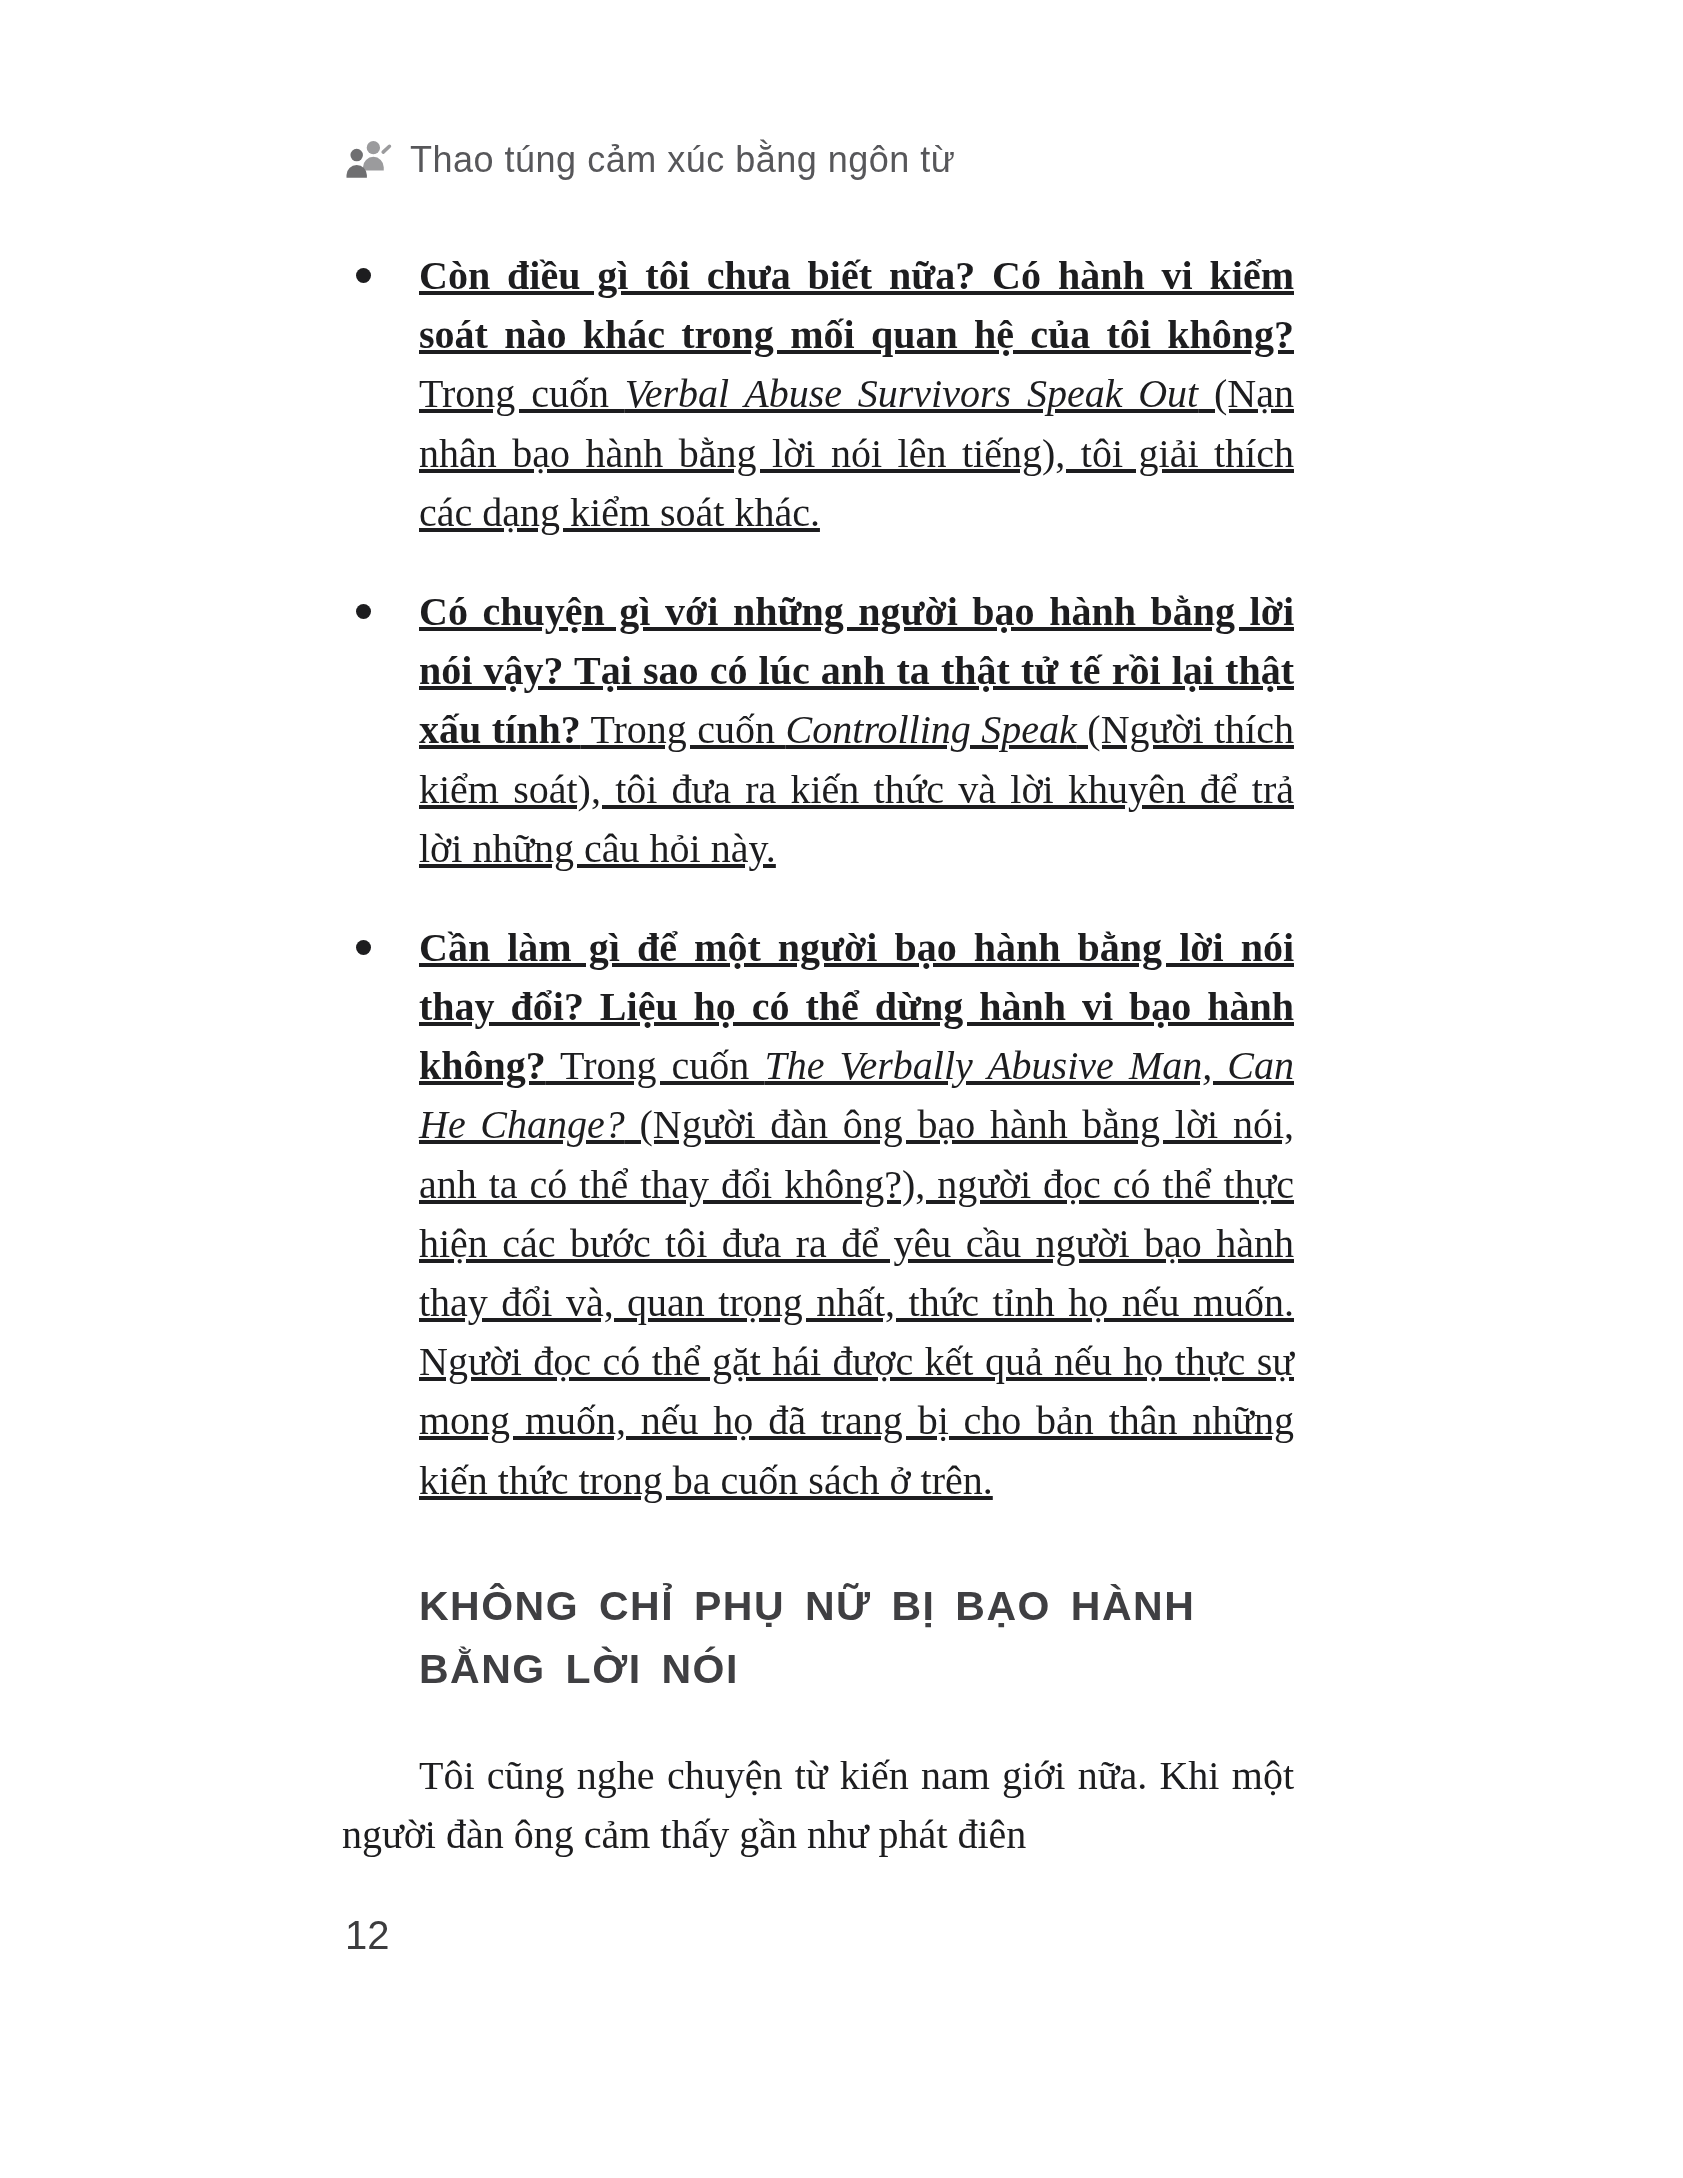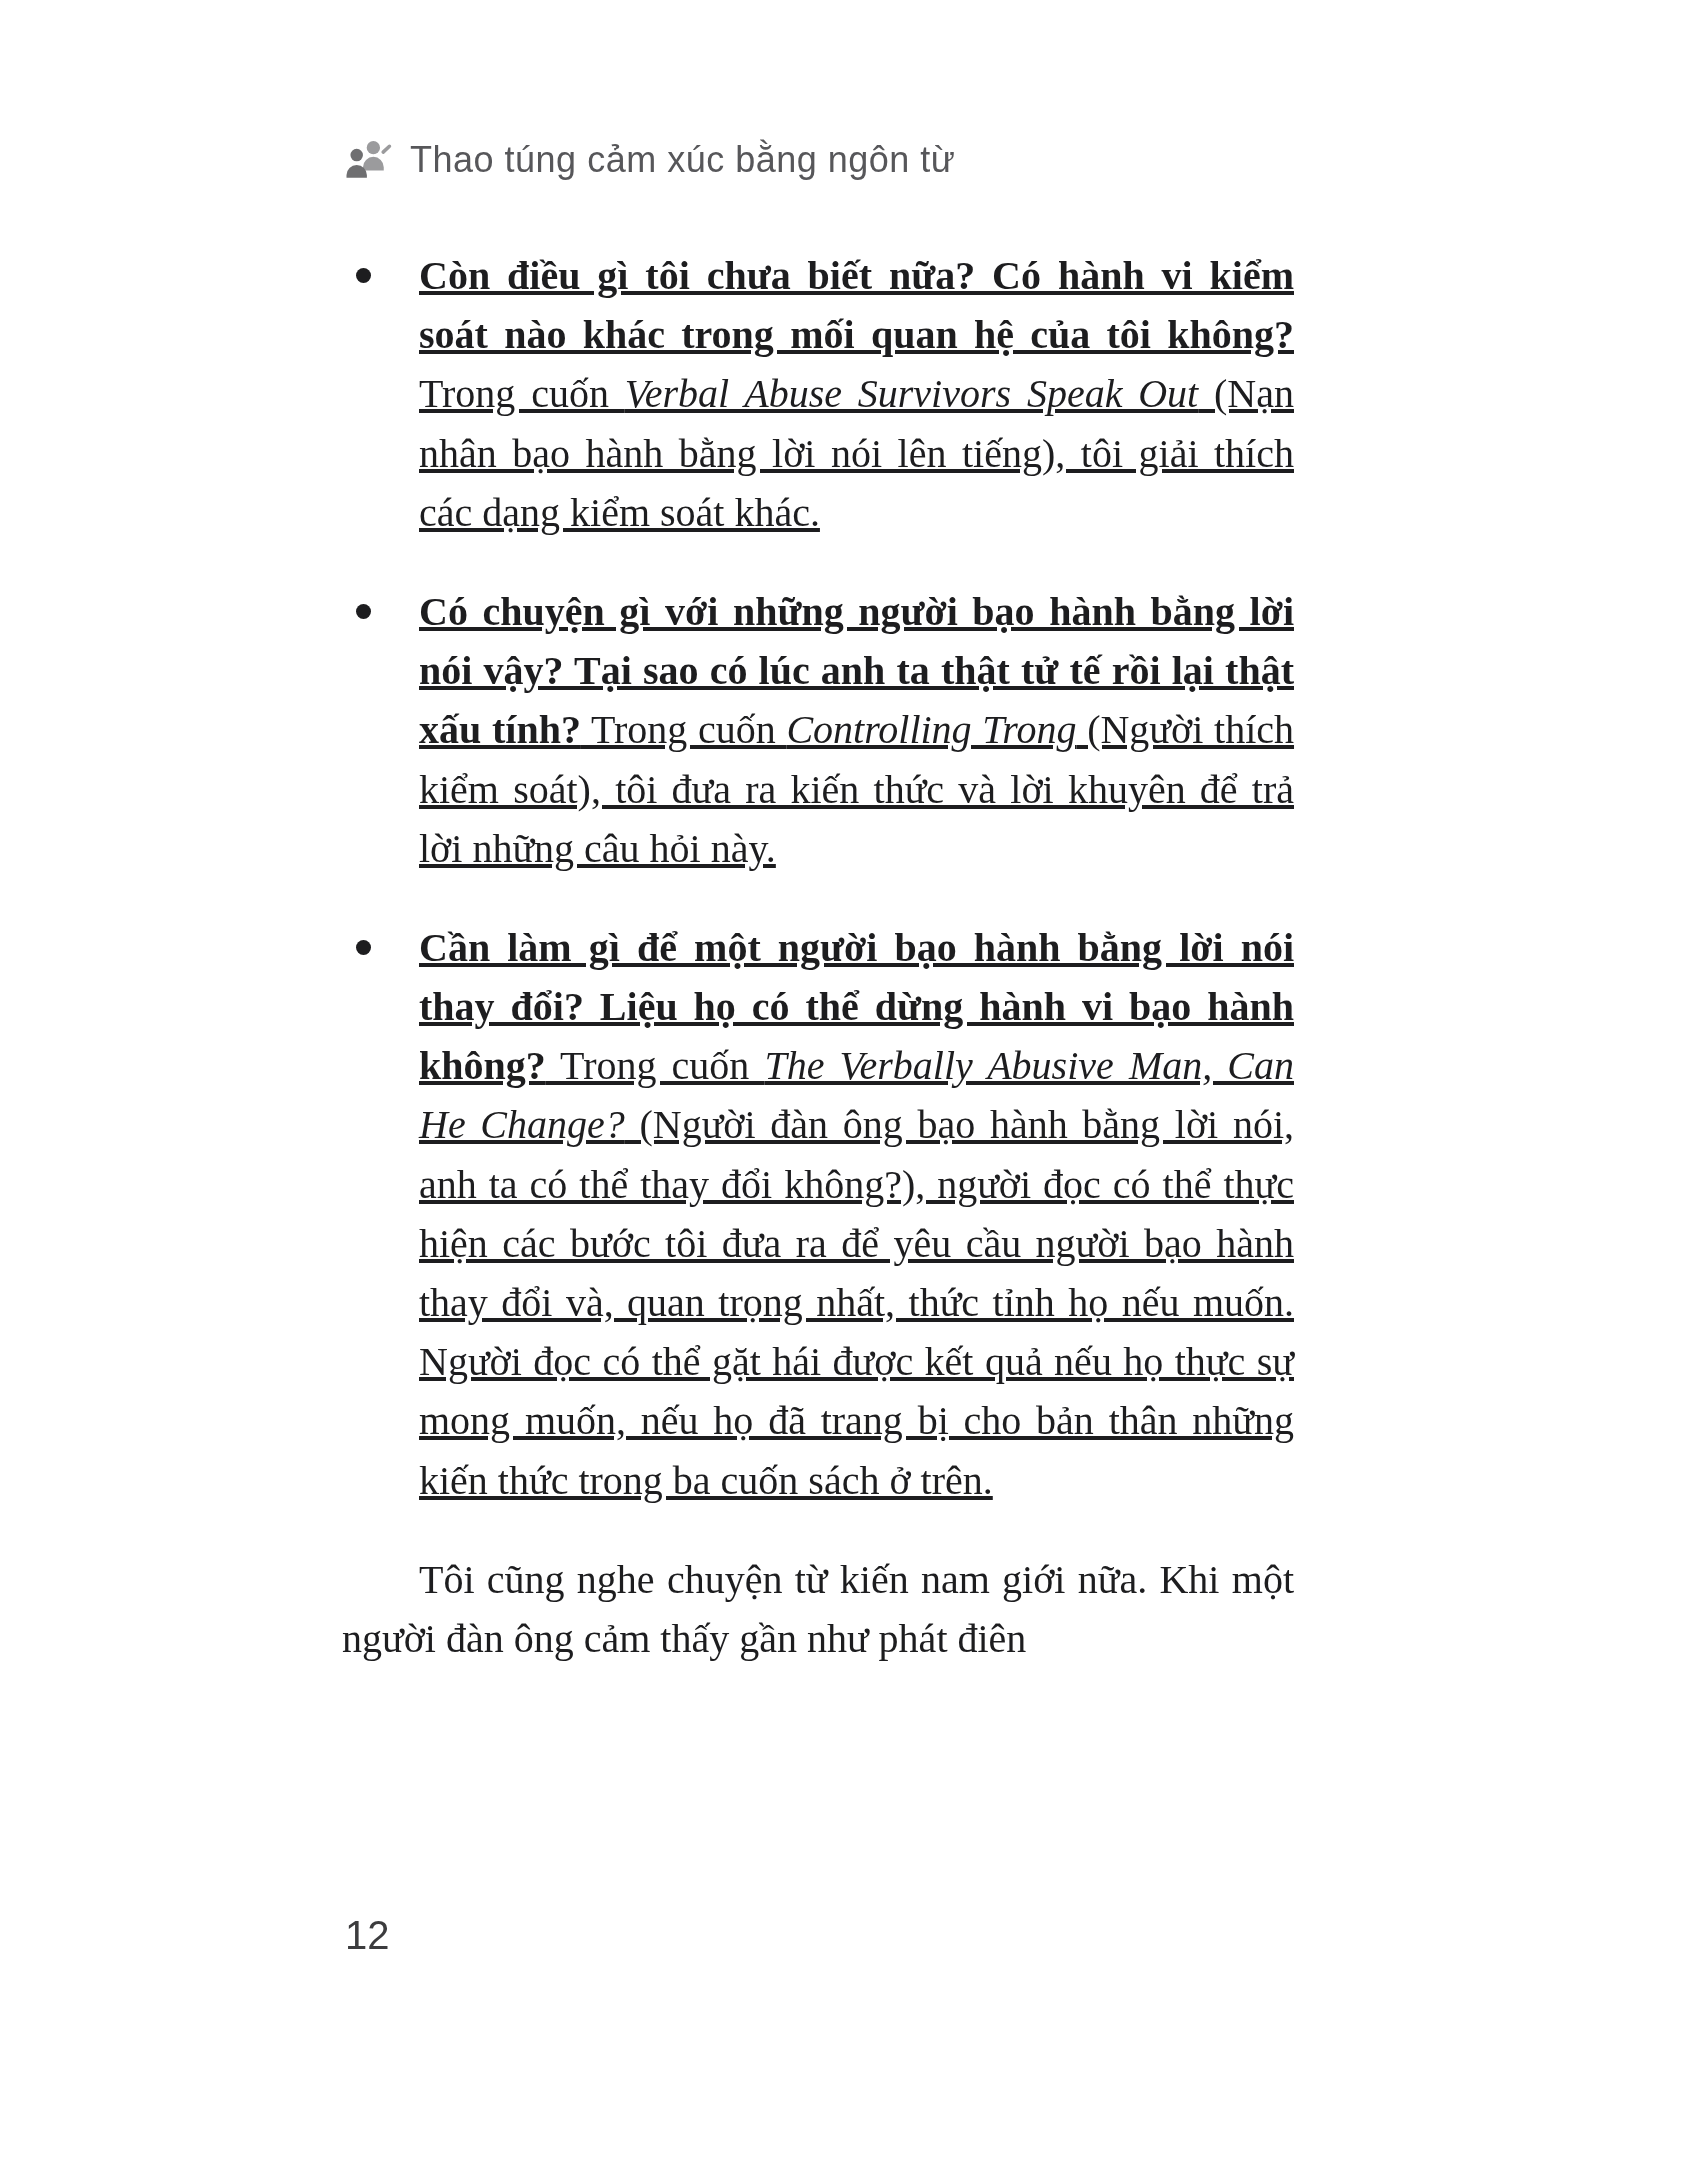--- a/index.html
+++ b/index.html
@@ -119,30 +119,31 @@
 
     <ul class="bullet-list">
 
       <li class="bullet-item">
         <span class="bullet-dot"></span>
         <span class="q">Còn điều gì tôi chưa biết nữa? Có hành vi kiểm soát nào khác trong mối quan hệ của tôi không?</span><span> Trong cuốn </span><span class="book">Verbal Abuse Survivors Speak Out</span><span> (Nạn nhân bạo hành bằng lời nói lên tiếng), tôi giải thích các dạng kiểm soát khác.</span>
       </li>
 
       <li class="bullet-item">
         <span class="bullet-dot"></span>
-        <span class="q">Có chuyện gì với những người bạo hành bằng lời nói vậy? Tại sao có lúc anh ta thật tử tế rồi lại thật xấu tính?</span><span> Trong cuốn </span><span class="book">Controlling Trong</span><span> (Người thích kiểm soát), tôi đưa ra kiến thức và lời khuyên để trả lời những câu hỏi này.</span>
+        <span class="q">Có chuyện gì với những người bạo hành bằng lời nói vậy? Tại sao có lúc anh ta thật tử tế rồi lại thật xấu tính?</span><span> Trong cuốn </span><span class="book">Controlling Speak</span><span> (Người thích kiểm soát), tôi đưa ra kiến thức và lời khuyên để trả lời những câu hỏi này.</span>
       </li>
 
       <li class="bullet-item">
         <span class="bullet-dot"></span>
         <span class="q">Cần làm gì để một người bạo hành bằng lời nói thay đổi? Liệu họ có thể dừng hành vi bạo hành không?</span><span> Trong cuốn </span><span class="book">The Verbally Abusive Man, Can He Change?</span><span> (Người đàn ông bạo hành bằng lời nói, anh ta có thể thay đổi không?), người đọc có thể thực hiện các bước tôi đưa ra để yêu cầu người bạo hành thay đổi và, quan trọng nhất, thức tỉnh họ nếu muốn. Người đọc có thể gặt hái được kết quả nếu họ thực sự mong muốn, nếu họ đã trang bị cho bản thân những kiến thức trong ba cuốn sách ở trên.</span>
       </li>
 
     </ul>
 
+    <h2 class="section-heading">KHÔNG CHỈ PHỤ NỮ BỊ BẠO HÀNH BẰNG LỜI NÓI</h2>
 
     <p class="paragraph">Tôi cũng nghe chuyện từ kiến nam giới nữa. Khi một người đàn ông cảm thấy gần như phát điên</p>
 
   </main>
 
   <div class="page-number">12</div>
 
 </div>
 
 

